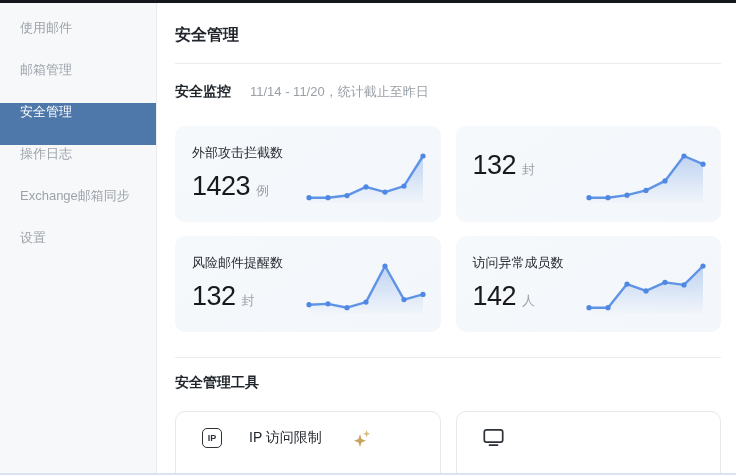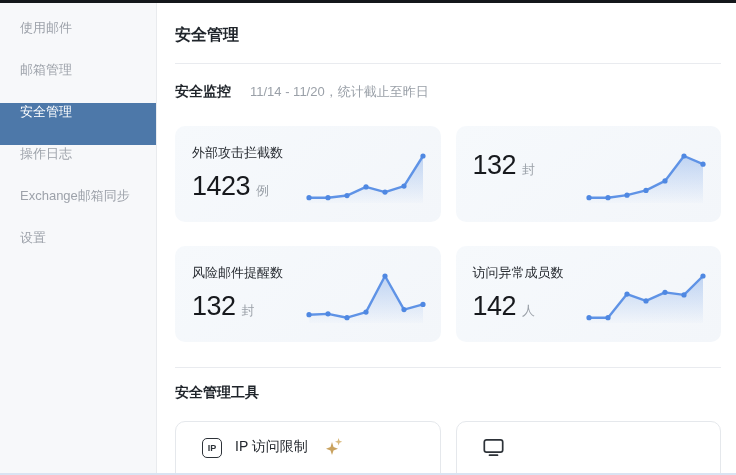--- a/index.html
+++ b/index.html
@@ -26,21 +26,21 @@
   .main { flex:1; padding:22px 15px 0 18px; }
   .page-title { font-size:16px; font-weight:600; color:#1f242a; line-height:20px; }
   .divider { height:1px; background:#e9ebef; margin-top:18px; }
 
   .section-head { display:flex; align-items:flex-start; margin-top:19px; }
   .section-title { font-size:14px; font-weight:700; color:#1f242a; }
   .section-sub { font-size:13px; color:#9aa0a8; margin-left:19px; }
 
   .cards-grid {
     margin-top:25px; display:grid; grid-template-columns:1fr 1fr;
-    gap:24px 15px;
+    gap:14px 15px;
   }
   .stat-card {
     height:96px; border-radius:10px;
     background:linear-gradient(145deg,#f6f9fc 0%,#f3f6fa 100%);
     padding:15px 12px 12px 17px;
     display:flex; justify-content:space-between; align-items:stretch;
   }
   .stat-left { display:flex; flex-direction:column; justify-content:flex-start; }
   .stat-label { font-size:13px; color:#272b31; margin-top:3px; }
   .stat-value-row { display:flex; align-items:baseline; margin-top:9px; }
@@ -48,21 +48,21 @@
   .stat-unit { font-size:13px; color:#9aa0a8; margin-left:6px; }
   .sparkline { margin-top:5px; align-self:center; }
 
   .tools-divider { height:1px; background:#e9ebef; margin-top:25px; }
   .tools-title { font-size:14px; font-weight:700; color:#1f242a; margin-top:16px; }
   .tools-row { margin-top:19px; display:grid; grid-template-columns:1fr 1fr; gap:15px; }
   .tool-card {
     height:76px; background:#ffffff; border:1px solid #e5e8ec; border-radius:10px;
     display:flex; align-items:flex-start; padding:16px 0 0 26px; cursor:pointer;
   }
-  .tool-inner { display:flex; gap:13px; }
+  .tool-inner { display:flex; align-items:center; gap:27px; }
   .tool-label { font-size:14px; color:#23272d; }
 
   .ip-badge {
     width:20px; height:20px; border:1.6px solid #2d3238; border-radius:5px;
     display:flex; align-items:center; justify-content:center;
     font-size:9px; font-weight:700; color:#2d3238; letter-spacing:0;
   }
   .icon-svg { display:block; }
   .sparkle { margin-left:5px; display:block; }
 

